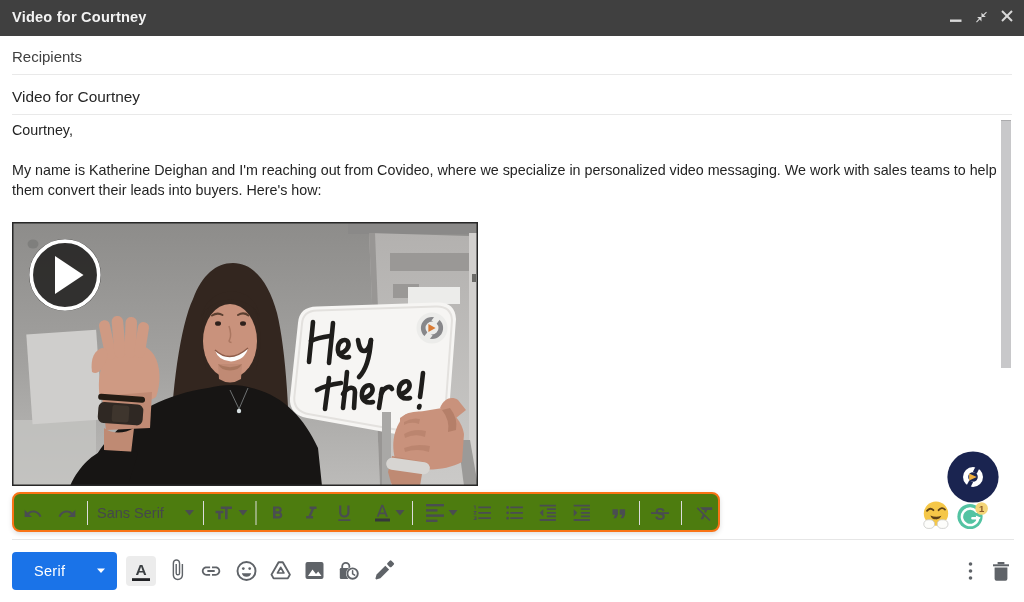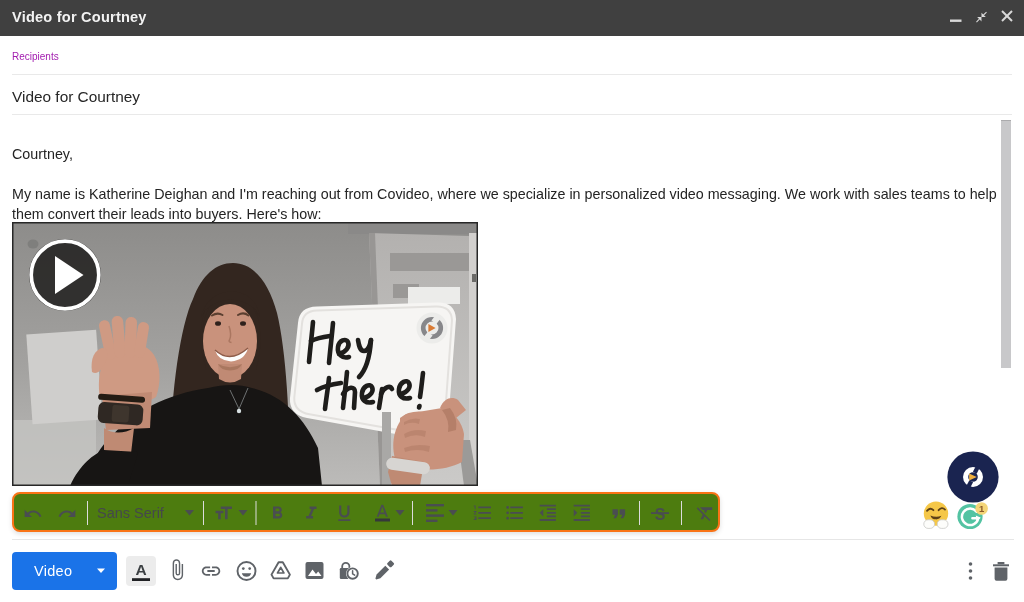--- a/index.html
+++ b/index.html
@@ -3,25 +3,25 @@
 <meta charset="utf-8">
 <style>
   * { margin:0; padding:0; box-sizing:border-box; }
   html,body { width:1024px; height:602px; background:#fff; overflow:hidden;
     font-family:"Liberation Sans", sans-serif; }
   .abs { position:absolute; }
   #stage { position:relative; width:1013px; height:602px; background:#fff; }
   #titlebar { left:0; top:0; width:1024px; height:36px; background:#404040; }
   #title { left:12px; top:7px; line-height:20px; font-size:14.6px; font-weight:700;
     color:#f2f2f2; letter-spacing:.2px; }
-  #recip { left:12px; top:46.5px; font-size:10px; color:#a21caf; line-height:20px; }
+  #recip { left:12px; top:46.5px; font-size:15px; color:#404040; line-height:20px; }
   #sep1 { left:12px; top:74px; width:1000px; height:1px; background:#e9e9e9; }
   #subject { left:12px; top:86.5px; font-size:15.4px; color:#262626; line-height:20px; }
   #sep2 { left:12px; top:114px; width:1000px; height:1px; background:#e9e9e9; }
-  #bodytext { left:12px; top:119.5px; font-size:14.3px; color:#242424; line-height:20px; width:1004px;margin-top:24px; }
+  #bodytext { left:12px; top:119.5px; font-size:14.3px; color:#242424; line-height:20px; width:1004px; }
   #thumb { left:12px; top:222px; width:466px; height:264px; }
   #sbar { left:1001px; top:120px; width:10px; height:248px; background:#c8c8ca; border-top:1px solid #ababad;}
   #toolbar { left:12px; top:492px; width:708px; height:40px; background:#4d7c0f;
     border:2px solid #f97316; border-radius:8px; box-shadow:0 2px 5px rgba(0,0,0,.13); }
   #footsep { left:12px; top:539px; width:1002px; height:1px; background:#e6e6e6; }
   #send { left:12px; top:552px; width:105px; height:38px; background:#1a73e8; border-radius:4px; }
   #send span { position:absolute; left:22px; top:0; line-height:38px; color:#fff;
     font-size:14.5px; font-weight:500; letter-spacing:.3px; }
   #abg { left:126px; top:556px; width:30px; height:30px; background:#ececec; border-radius:4px; }
 </style>
@@ -258,21 +258,21 @@
 
       <g transform="translate(681,9)">
             <path transform="scale(0.86)" d="M3.27 5 2 6.27l6.97 6.97L6.5 19h3l1.57-3.66L16.73 21 18 19.73 3.55 5.27 3.27 5zM6 5v.18L8.82 8h2.4l-.72 1.68 2.1 2.1L14.21 8H20V5H6z"></path>
           </g>
     </g>
   </svg>
   </div>
 
   <div class="abs" id="footsep"></div>
   <div class="abs" id="send">
-      <span>Video</span>
+      <span>Serif</span>
     </div>
   <svg class="abs" style="left:95px;top:566px" width="12" height="10" viewBox="0 0 12 10">
     <path d="M2 2.5 L6 7 L10 2.5 Z" fill="#fff"></path>
   </svg>
   <div class="abs" id="abg"></div>
 
   <svg class="abs" style="left:126px;top:556px" width="680" height="30" viewBox="0 0 680 30">
     <g fill="#5f6368">
 
       <g transform="translate(5,4)">

